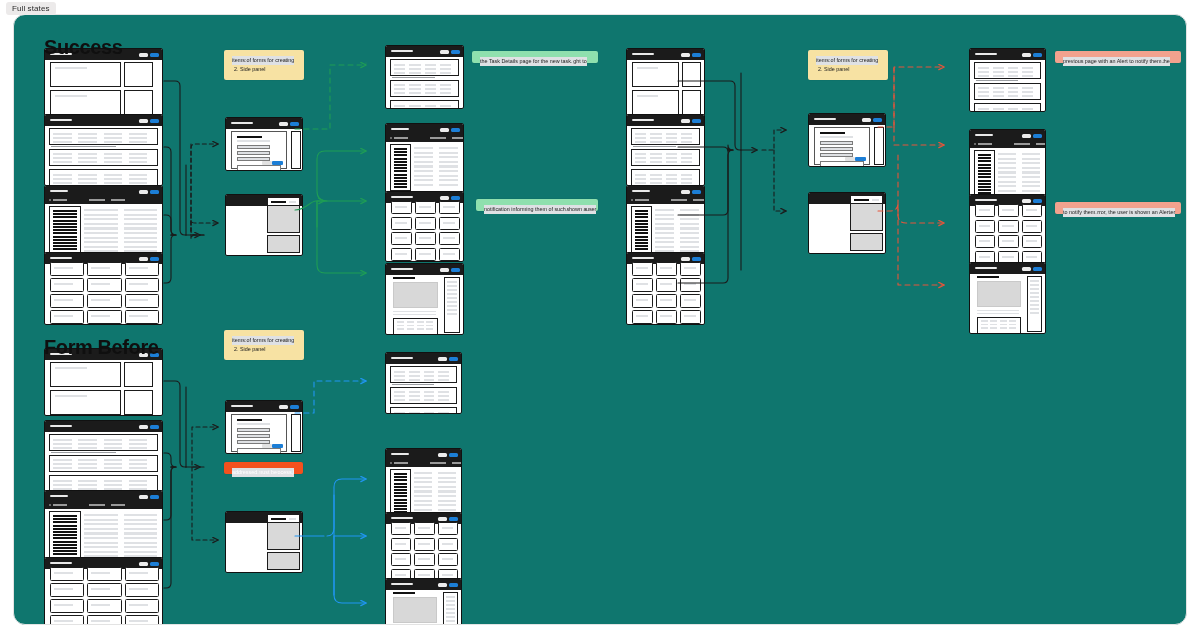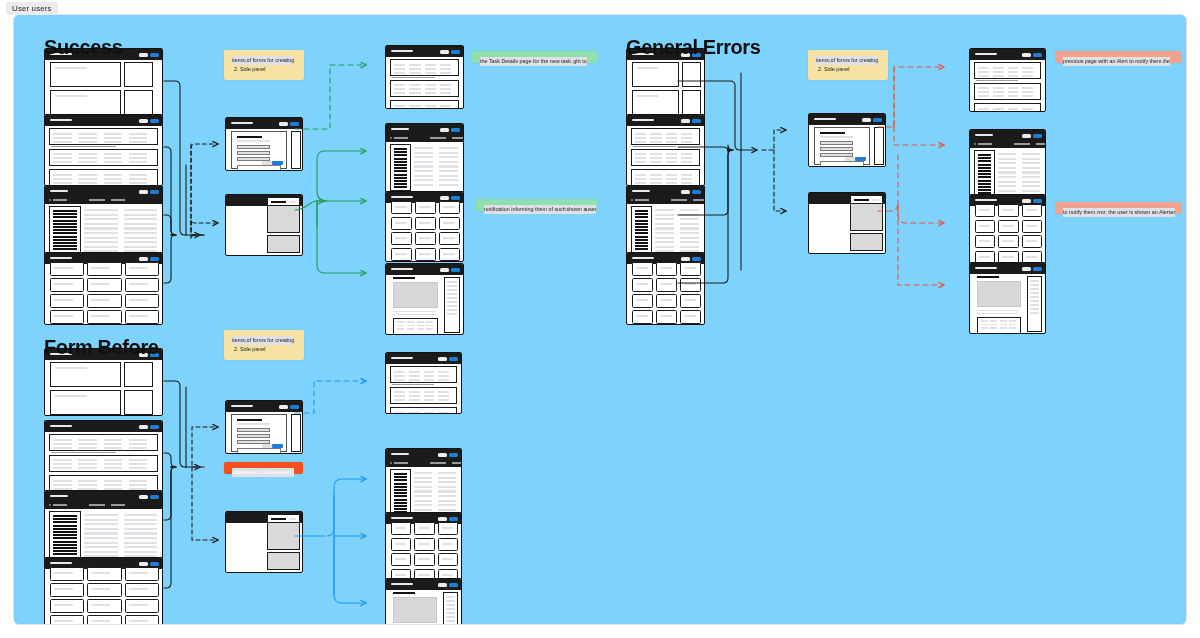--- a/index.html
+++ b/index.html
@@ -12,21 +12,21 @@
   
   #tab-badge{
     position:absolute; left:6px; top:2px;
     background:#eceaea; color:#2b2b2b;
     font-size:8px; padding:2px 6px; border-radius:3px;
     letter-spacing:.1px; z-index:40;
   }
   #canvas{
     position:absolute; left:13px; top:14px;
     width:1174px; height:611px;
-    background:#7dd3fc; border:1px solid #e3e3e3; border-radius:6px;
+    background:#0f766e; border:1px solid #e3e3e3; border-radius:12px;
     overflow:hidden;
   }
   #layer{ position:absolute; inset:0; }
   svg.wires{ position:absolute; left:0; top:0; width:1174px; height:611px; pointer-events:none; }
 
   
   .sec-title{
     position:absolute; font-size:20px; font-weight:bold; color:#0f0f0f;
     letter-spacing:-0.4px; white-space:nowrap;
   }
@@ -68,21 +68,21 @@
   .card{ position:absolute; background:#fff; border:1px solid #1b1b1b; border-radius:1.5px; }
   .field{ position:absolute; background:#fff; border:1px solid #7a7a7a; }
   .fieldthick{ position:absolute; background:#fff; border:1px solid #555; }
   .sidepanel{ position:absolute; background:#d9d9d9; border:1px solid #1b1b1b; }
   .wbtn-g{ position:absolute; background:#e2e2e2; border-radius:1px;}
   .wbtn-b{ position:absolute; background:#1c7ed6; border-radius:1px;}
 </style>
 </head>
 <body>
 
-<div id="tab-badge">User users</div>
+<div id="tab-badge">Full states</div>
 
 <div id="canvas">
   <div id="layer">
       <div class="wf" style="left: 30px; top: 33px; width: 119px; height: 68px;">
         <div class="bar" style="height: 11px;">
           <div class="tl" style="left: 5px; top: 3.9px; width: 22px; height: 2.6px;"></div>
           <div class="btn-g" style="right: 14px; top: 3.5px; width: 9px; height: 4px;"></div>
           <div class="btn-b" style="right: 3px; top: 3.5px; width: 9px; height: 4px;"></div>
         </div>
         <div class="body" style="top: 11px; height: 57px; position: absolute;">
@@ -1209,21 +1209,20 @@
             <div class="ln" style="left: 2px; top: 11px; width: 9.4px; height: 2px;"></div>
             <div class="ln" style="left: 2px; top: 15px; width: 9.4px; height: 2px;"></div>
             <div class="ln" style="left: 2px; top: 19px; width: 9.4px; height: 2px;"></div>
             <div class="ln" style="left: 2px; top: 23px; width: 9.4px; height: 2px;"></div>
             <div class="ln" style="left: 2px; top: 27px; width: 9.4px; height: 2px;"></div>
             <div class="ln" style="left: 2px; top: 31px; width: 9.4px; height: 2px;"></div>
           </div>
         </div>
       </div>
       <div class="sec-title" style="left: 30px; top: 21px;">Success</div>
-      <div class="sec-title" style="left: 612px; top: 21px;">General Errors</div>
       <div class="sec-title" style="left: 30px; top: 321px;">Form Before</div>
       <div class="note yellow" style="left: 210px; top: 35px; width: 80px;">
         <span class="ln">There are two different</span>
         <span class="ln">types of forms for creating</span>
         <span class="ln">items:</span>
         <ol>
           <li>Full page</li>
           <li>Side panel</li>
         </ol>
       </div>

